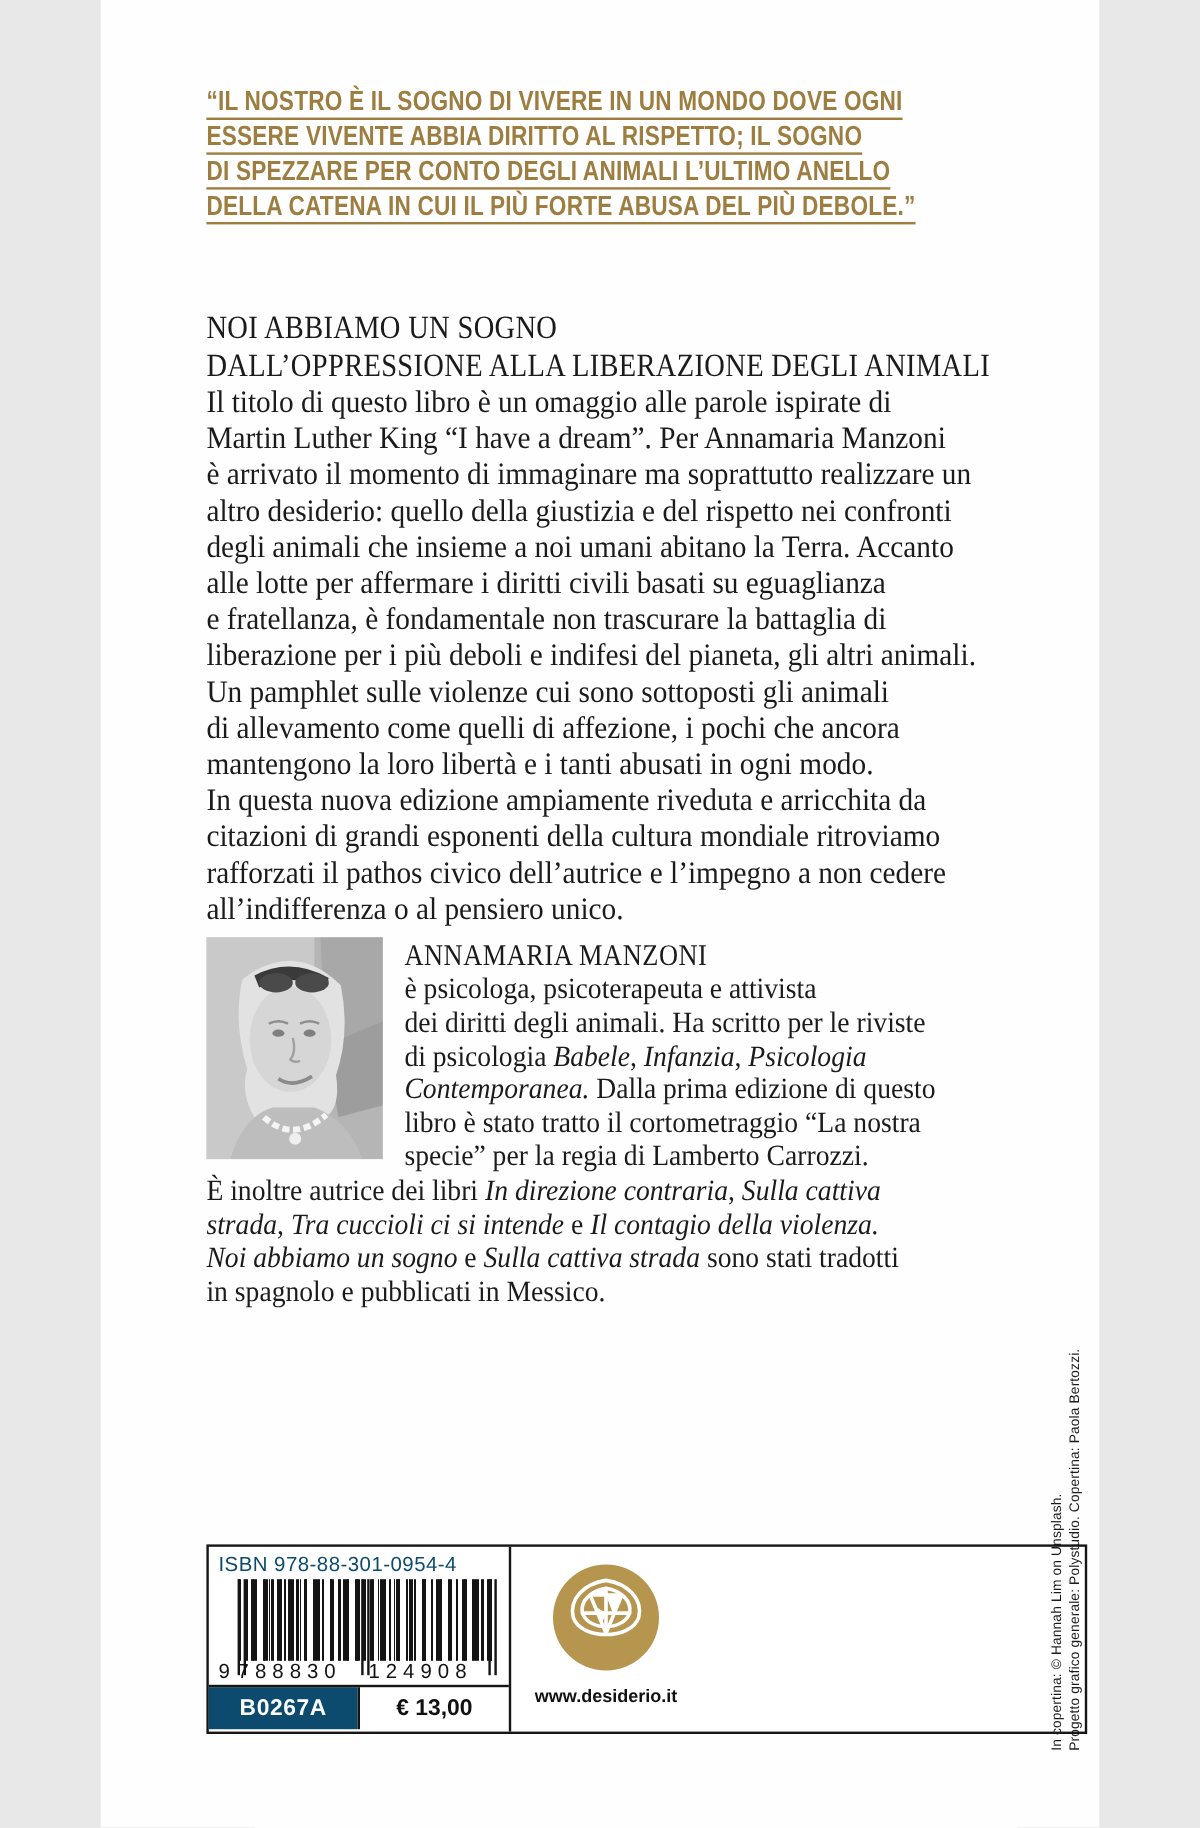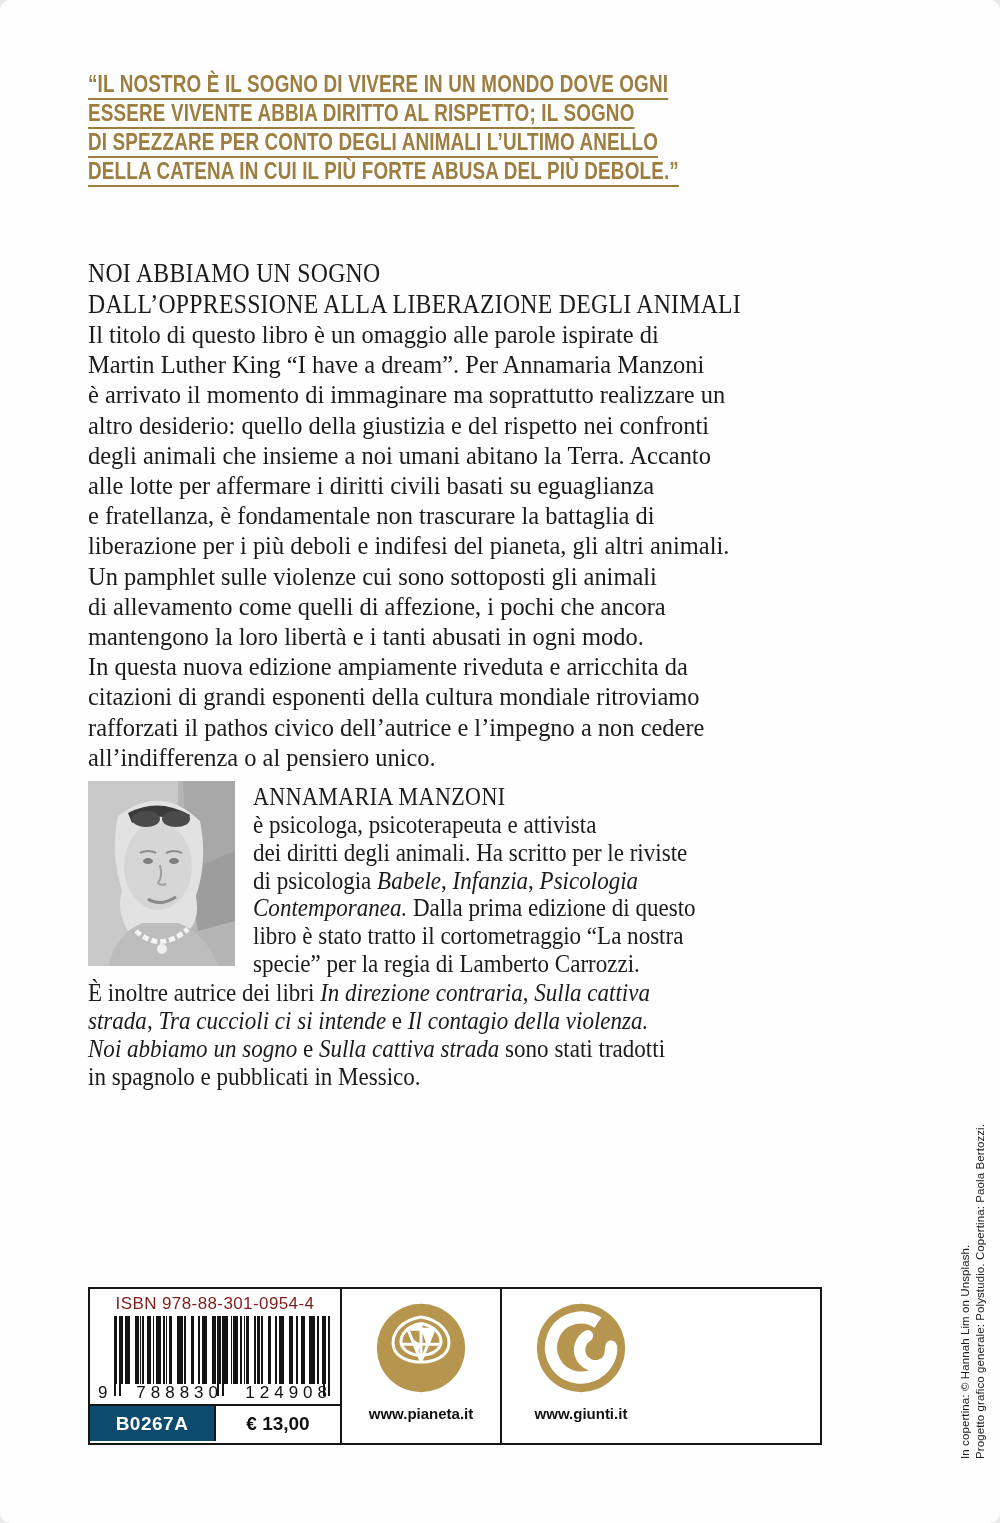--- a/index.html
+++ b/index.html
@@ -1,20 +1,19 @@
 <!DOCTYPE html>
 <html style="--gold-text: #9d7e40; --gold-logo: #b6954e; --ink: #1b1b1b;"><head>
 <meta charset="utf-8">
 <style>
   html,body{margin:0;padding:0;background:#e8e8e8;}
   .page{
-    position:relative; width:1000px; height:1523px; margin:0 auto;
+    position:relative; width:832px; height:1523px; margin:0 auto;
     background:#fefefe; overflow:hidden; color:var(--ink);
     font-family:"Liberation Serif", serif;
-    border-radius:10px;
   }
   
   .quote{
     position:absolute; left:88px; top:70px; width:860px;
     font-family:"Liberation Sans", sans-serif;
     font-weight:bold; font-size:23px; line-height:29px;
     color:var(--gold-text);
     text-decoration:underline; text-decoration-thickness:2px; text-underline-offset:6px;
     text-decoration-color:var(--gold-text);
     white-space:pre-line; letter-spacing:.2px;
@@ -55,41 +54,41 @@
   .strip{
     position:absolute; left:88px; top:1287px; width:734px; height:158px;
     box-sizing:border-box; border:2px solid #161616;
     display:grid; grid-template-columns:250px 160px 160px 160px;
     background:#fff; font-family:"Liberation Sans", sans-serif;
   }
   .cell{box-sizing:border-box; border-left:2px solid #161616; position:relative;}
   .cell:first-child{border-left:none;}
   .isbn-cell{display:grid; grid-template-rows:117px 35px;}
   .barcode-zone{box-sizing:border-box; border-bottom:2px solid #161616; padding:3px 8px 0 8px; position:relative;}
-  .isbn-label{font-size:17px; text-align:center; letter-spacing:.4px; color:#7f1d1d; padding-top:2px;}
+  .isbn-label{font-size:17px; letter-spacing:.4px; color:#0c4a6e; padding-top:2px;}
   .barcode{position:relative; margin-top:2px; height:86px;}
   .bars{
     position:absolute; left:16px; right:2px; top:0; bottom:18px;
     background-color:#fff;
     background-image:
       repeating-linear-gradient(90deg, #141414 0 2px, transparent 2px 7px),
       repeating-linear-gradient(90deg, #141414 0 3px, transparent 3px 11px),
       repeating-linear-gradient(90deg, #141414 0 1px, transparent 1px 13px);
   }
   .guard{position:absolute; width:2px; top:0; bottom:6px; background:#141414;}
   .g-l1{left:16px;} .g-l2{left:21px;}
   .g-m1{left:119px;} .g-m2{left:124px;}
   .g-r1{right:2px;} .g-r2{right:7px;}
   .digits{
     position:absolute; left:0; right:0; bottom:0; height:18px;
     display:flex; align-items:flex-end;
     font-size:17px; color:#111; line-height:18px;
   }
   .digits .d9{width:16px;}
-  .digits .grp{flex:1; text-align:right; letter-spacing:5px;}
+  .digits .grp{flex:1; text-align:left; letter-spacing:5px;}
   .price-row{display:flex;}
   .code-box{
     width:124px; background:#0c4a6e; color:#fff; font-weight:bold; font-size:19px;
     display:flex; align-items:center; justify-content:center; letter-spacing:.5px;
   }
   .price-box{
     flex:1; box-sizing:border-box; border-left:2px solid #161616;
     display:flex; align-items:center; justify-content:center;
     font-weight:bold; font-size:19px; color:#111;
   }
@@ -218,31 +217,23 @@
           <path d="M0 -26 L0 14"></path>
           <path d="M-21 -4 L21 -4"></path>
           <path d="M-14 -20 L14 -20 L0 14 Z"></path>
         </g>
         <g fill="#ffffff">
           <polygon points="-14,-20 0,-26 0,-20"></polygon>
           <polygon points="0,-20 14,-20 6,-4"></polygon>
           <polygon points="-10,-10 0,-4 -4,6"></polygon>
         </g>
       </svg>
-      <div class="logo-url">www.pianeta.it</div>
+      <div class="logo-url">www.desiderio.it</div>
     </div>
 
-    <div class="cell logo-cell">
-      <svg width="94" height="94" viewBox="-50 -50 100 100">
-        <circle r="47" fill="#b6954e"></circle>
-        <path d="M 18 -27 A 32 32 0 1 0 32 -2" stroke="#ffffff" stroke-width="13" fill="none" stroke-linecap="butt"></path>
-        <path d="M 32 -2 A 17 17 0 1 1 7 -13" stroke="#ffffff" stroke-width="12" fill="none" stroke-linecap="round"></path>
-      </svg>
-      <div class="logo-url">www.giunti.it</div>
-    </div>
 
   </div>
 
   <div class="credits-anchor">
     <div class="credits">In copertina: © Hannah Lim on Unsplash.
 Progetto grafico generale: Polystudio. Copertina: Paola Bertozzi.</div>
   </div>
 
 </div>
 

